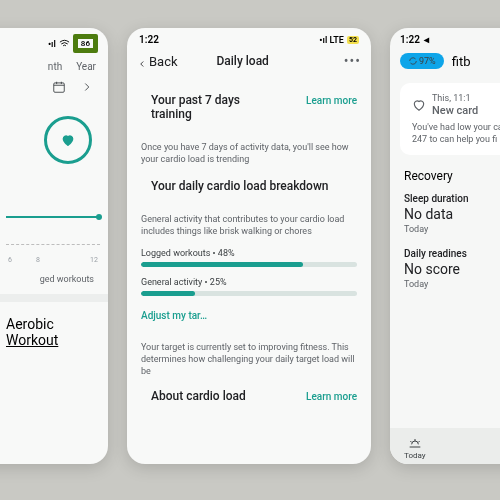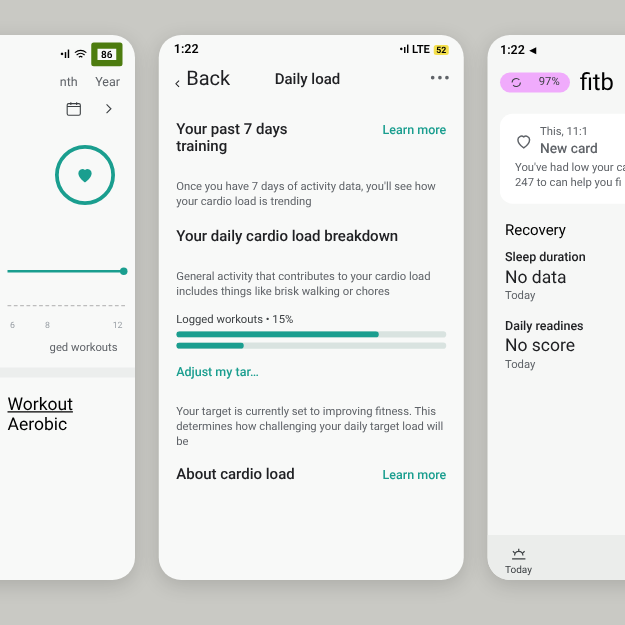--- a/index.html
+++ b/index.html
@@ -47,43 +47,43 @@
     top: 28px;
     width: 244px;
     height: 436px;
     background:#f8f9f8;
     z-index:2;
   }
   .p2-status { display:flex; justify-content:space-between; align-items:center; padding:6px 12px 2px; font-size:10px; font-weight:600; }
   .p2-status-right { display:flex; align-items:center; gap:3px; font-size:9px; }
   .lte-badge { background:#f4e04d; color:#000; font-size:7px; padding:0 2px; border-radius:2px; font-weight:700; }
   .p2-nav { display:flex; align-items:center; padding:6px 10px 10px; }
-  .p2-back { display:flex; align-items:flex-end; gap:2px; font-size:16px; color:#202124; }
+  .p2-back { display:flex; align-items:flex-end; gap:2px; font-size:13px; color:#202124; }
   .p2-title { flex:1; text-align:center; font-size:12px; font-weight:500; color:#202124; margin-left:-36px; }
   .p2-more { font-size:14px; letter-spacing:1px; color:#5f6368; }
   .p2-body { padding: 4px 14px 0; }
   .p2-row { display:flex; justify-content:space-between; align-items:baseline; }
-  .p2-h { font-size:12px; font-weight:500; color:#202124; margin-top:10px; }
+  .p2-h { font-size:12px; font-weight:500; color:#202124; margin-top:10px;margin-left:10px; }
   .p2-link { font-size:10px; color:#1a9e8f; font-weight:500; white-space:nowrap; }
   .p2-desc { font-size:9px; color:#5f6368; line-height:1.35; margin-top:20px; }
   .p2-bar-label { font-size:9px; color:#3c4043; margin-top:10px; }
   .p2-bar { height:5px; background:#d9e3e0; border-radius:3px; margin-top:4px; overflow:hidden; }
   .p2-bar-fill { height:100%; background:#1a9e8f; border-radius:3px; }
   
   .phone3 {
     left: 390px;
     top: 28px;
     width: 202px;
     height: 436px;
     background:#f6f7f6;
   }
   .p3-status { display:flex; align-items:center; gap:4px; padding:6px 10px 2px; font-size:10px; font-weight:600; }
   .p3-tabrow { display:flex; align-items:center; gap:8px; padding:6px 10px 8px; }
-  .p3-pill { display:flex; align-items:center; gap:13px; background:#f0abfc; border-radius:12px; padding:3px 8px; font-size:9px; color:#3c4043; }
-  .p3-fitb { font-size:19px; font-weight:400; }
+  .p3-pill { display:flex; align-items:center; gap:1px; background:#0ea5e9; border-radius:12px; padding:3px 8px; font-size:9px; color:#3c4043; }
+  .p3-fitb { font-size:13px; font-weight:400; }
   .p3-card { background:#fff; border-radius:10px; margin:6px 10px; padding:10px 12px; }
   .p3-meta { display:flex; align-items:center; gap:6px; font-size:9px; color:#5f6368; }
   .p3-ctitle { font-size:11px; font-weight:500; margin-top:1px; }
   .p3-cdesc { font-size:9px; color:#5f6368; line-height:1.35; margin-top:4px; }
   .p3-section-h { font-size:12px; font-weight:400; padding:8px 14px 2px; }
   .p3-metric-lbl { font-size:10px; font-weight:500; color:#202124; padding:8px 14px 0; }
   .p3-metric-val { font-size:14px; color:#202124; padding:2px 14px 0; }
   .p3-metric-sub { font-size:9px; color:#5f6368; padding:2px 14px 6px; }
   .p3-bottom { position:absolute; bottom:0; left:0; right:0; background:#ebedeb; padding:6px 0 4px; text-align:left; }
   .p3-today { display:inline-flex; flex-direction:column; align-items:center; gap:2px; font-size:8px; color:#3c4043; padding:0 14px; }
@@ -124,22 +124,22 @@
     <div class="p1-chart-x">
       <span>6</span>
       <span>8</span>
       <span style="visibility:hidden">.</span>
       <span>12</span>
     </div>
   </div>
   <div class="p1-legend">ged workouts</div>
   <div class="p1-divider"></div>
   <div class="p1-card-title">
+    <div>Aerobic</div>
     <div style="text-decoration:underline">Workout</div>
-    <div>Aerobic</div>
   </div>
 </div>
 
 <div class="phone phone2">
   <div class="p2-status">
     <span>1:22</span>
     <div class="p2-status-right">
       <span>•ıl LTE</span>
       <span class="lte-badge">52</span>
     </div>
@@ -157,24 +157,25 @@
   <div class="p2-body">
     <div class="p2-row">
       <div class="p2-h" style="max-width:130px">Your past 7 days training</div>
       <div class="p2-link">Learn more</div>
     </div>
     <div class="p2-desc">Once you have 7 days of activity data, you'll see how your cardio load is trending</div>
 
     <div class="p2-h" style="margin-top:14px">Your daily cardio load breakdown</div>
     <div class="p2-desc">General activity that contributes to your cardio load includes things like brisk walking or chores</div>
 
-    <div class="p2-bar-label">Logged workouts • 15%</div>
+    <div class="p2-bar-label">Logged workouts • 48%</div>
     <div class="p2-bar">
         <div class="p2-bar-fill" id="bar1" style="width: 75%;"></div>
       </div>
+    <div class="p2-bar-label">General activity • 25%</div>
     <div class="p2-bar">
         <div class="p2-bar-fill" id="bar2" style="width: 25%;"></div>
       </div>
 
     <div class="p2-row" style="margin-top:14px">
       <div class="p2-link">Adjust my tar…</div>
     </div>
     <div class="p2-desc">Your target is currently set to improving fitness. This determines how challenging your daily target load will be</div>
 
     <div class="p2-row" style="margin-top:12px">

